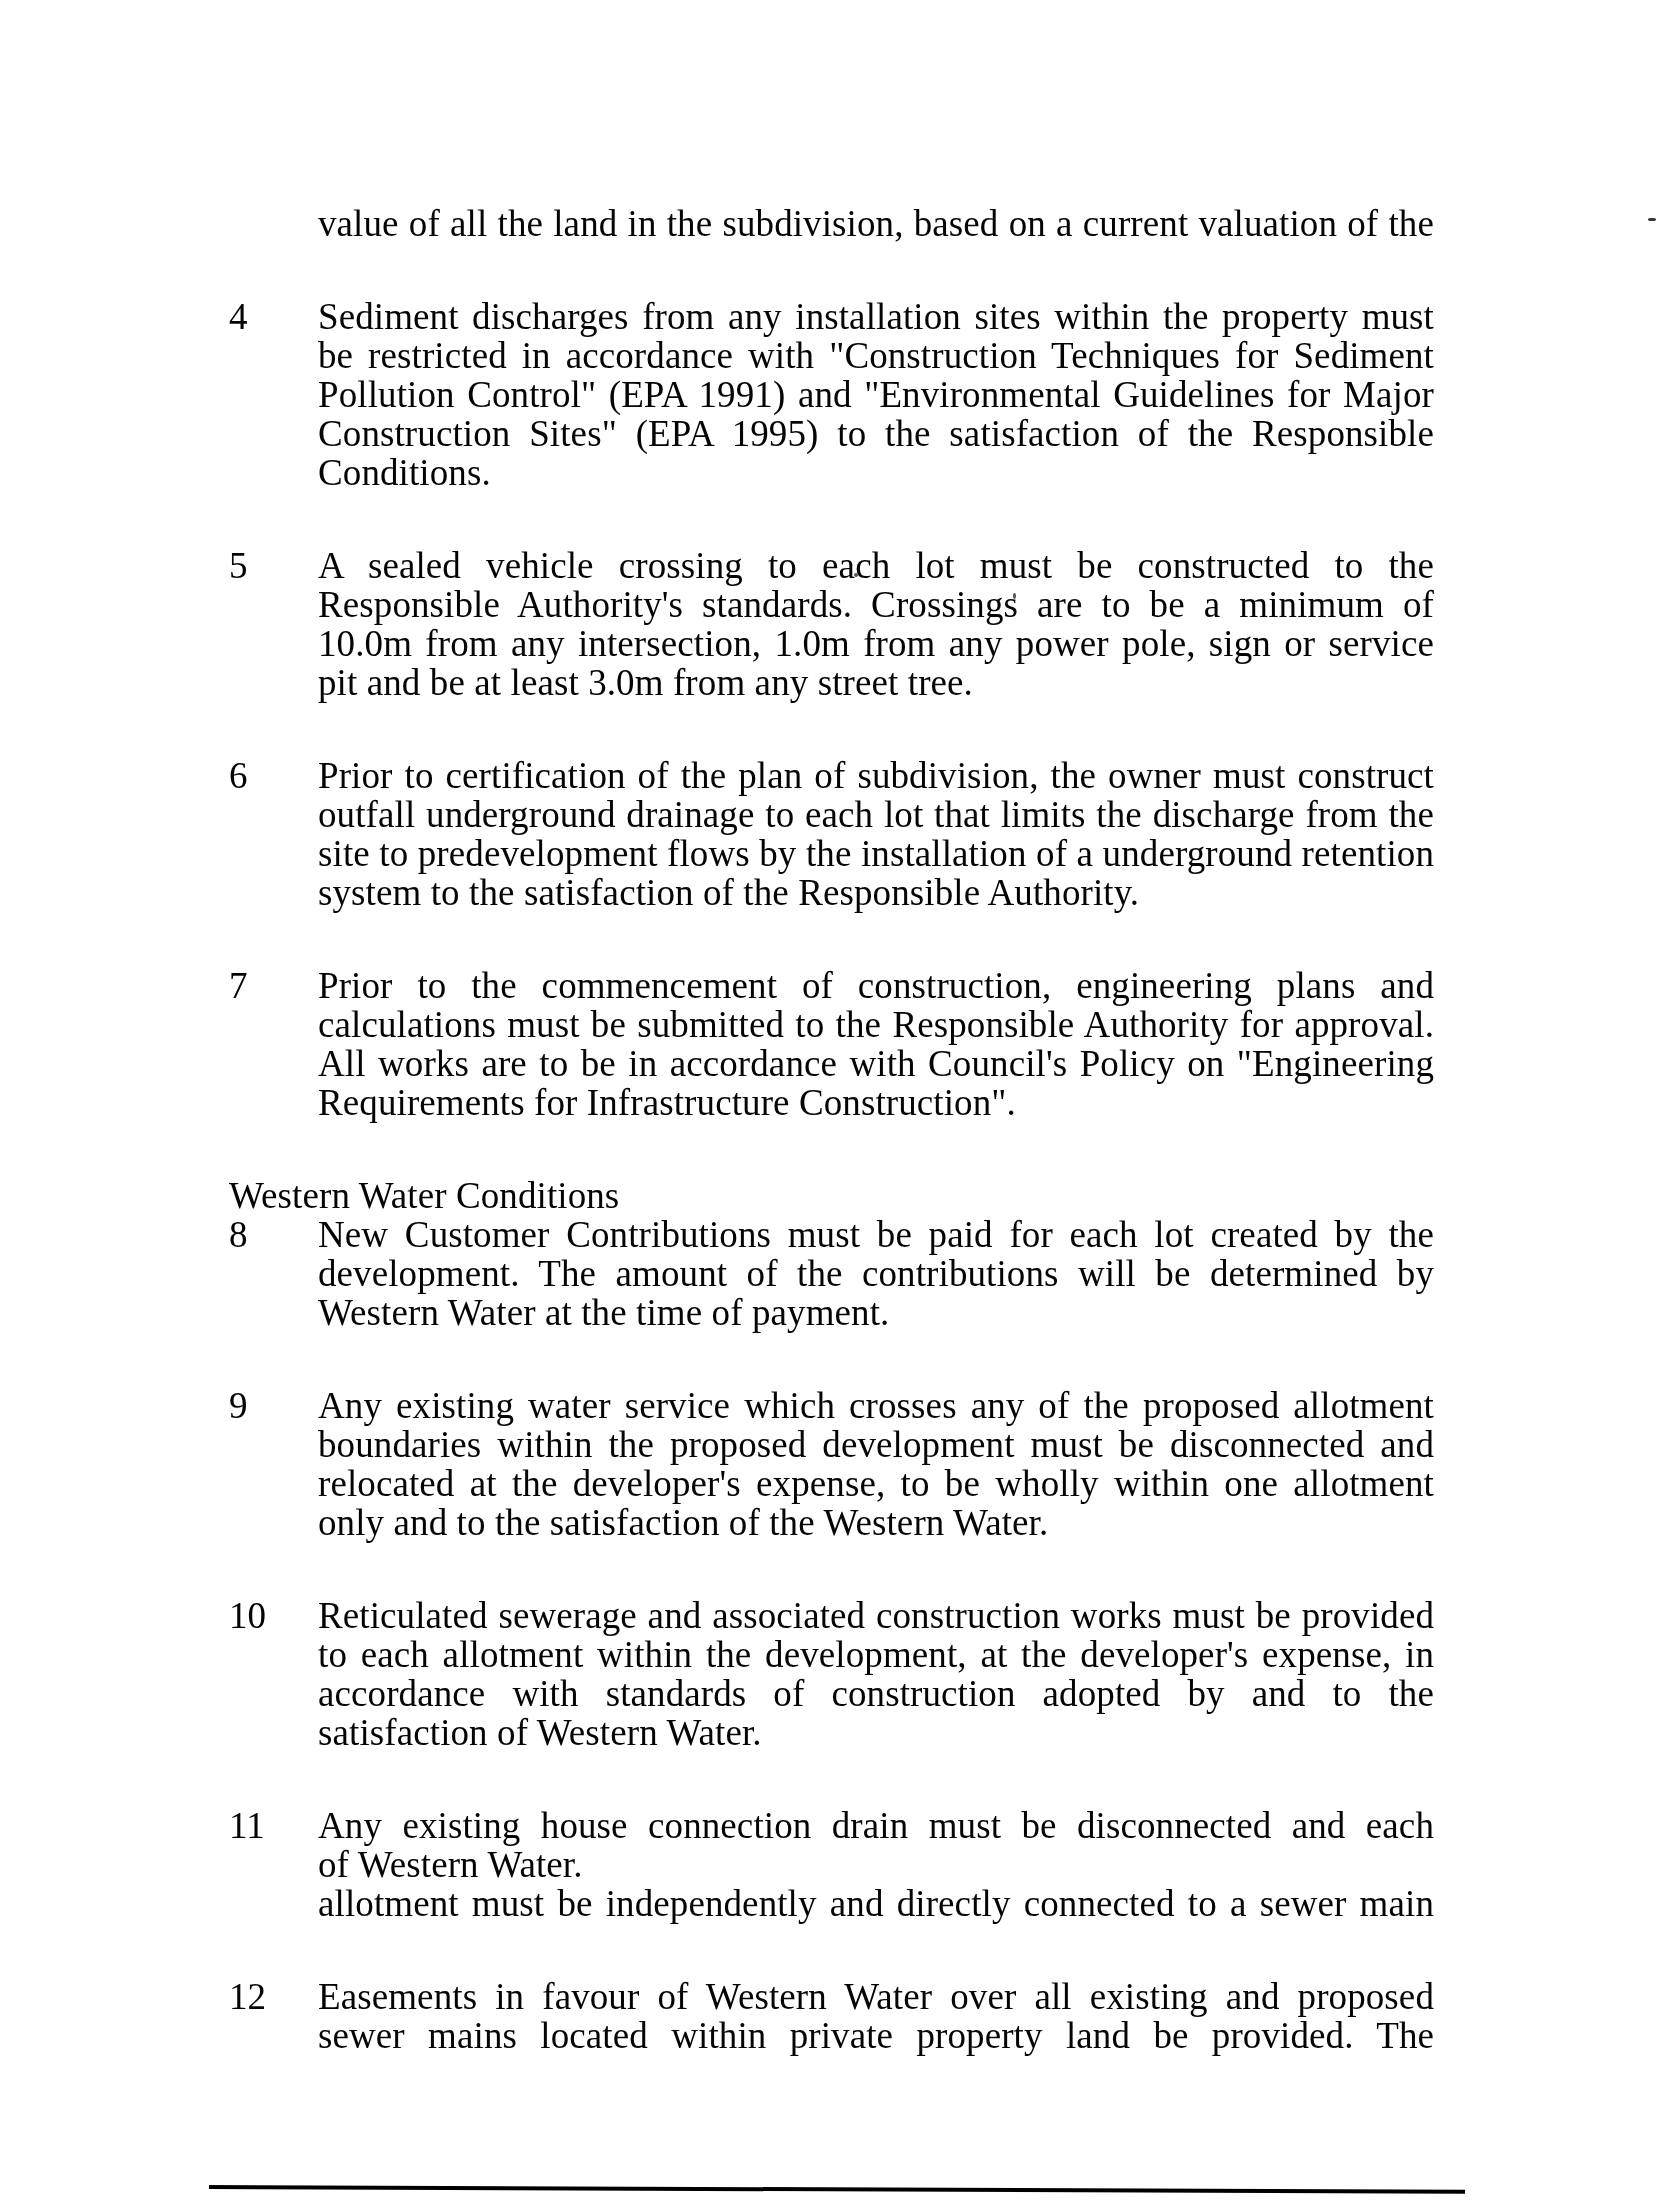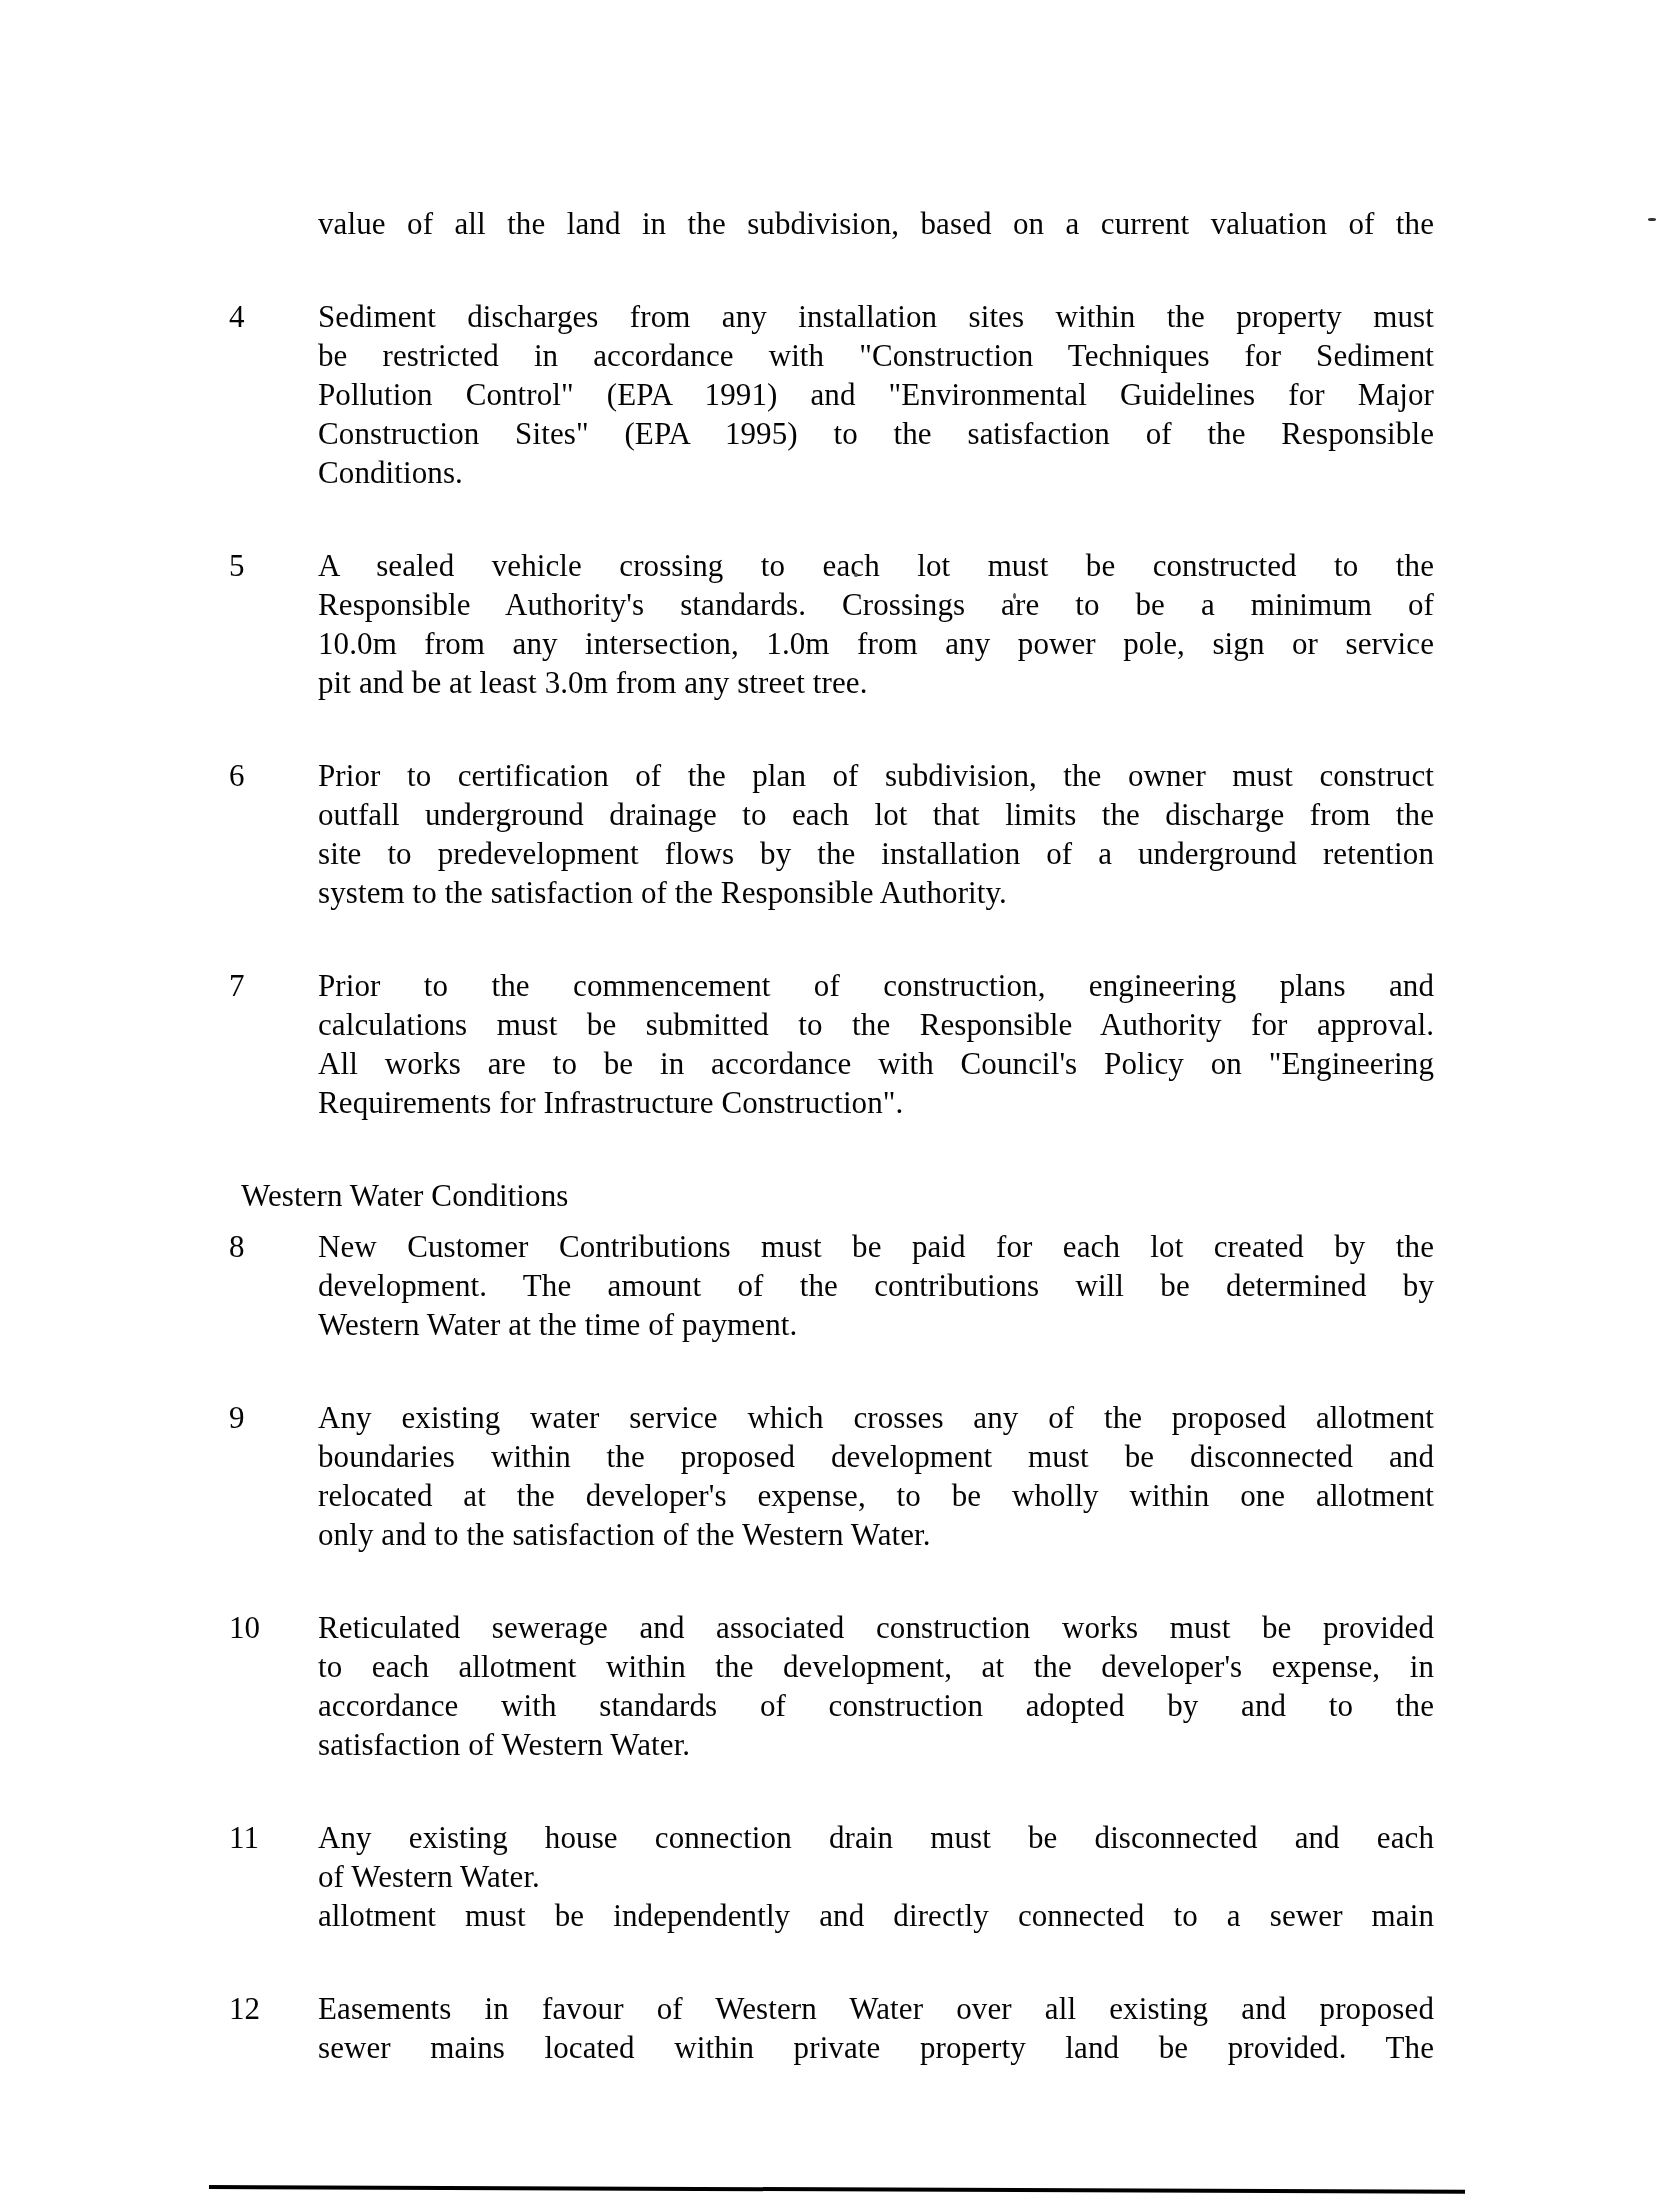--- a/index.html
+++ b/index.html
@@ -15,21 +15,21 @@
   .page {
     position: absolute;
     inset: 0;
     background: #ffffff;
   }
   .content {
     position: absolute;
     left: 229px;
     top: 204px;
     width: 1205px;
-    font-size: 31px;
+    font-size: 37px;
     line-height: 39px;
     letter-spacing: 0.1px;
   }
   
   .cont-body {
     margin-left: 89px;
     width: 1116px;
     margin-bottom: 54px;
   }
   
@@ -47,21 +47,21 @@
   }
   
   .line {
     text-align: justify;
     text-align-last: justify;
   }
   .line.last {
     text-align-last: left;
   }
   .heading {
-    margin: 12px;
+    margin: 0;
     text-align: left;
   }
   .rule {
     position: absolute;
     left: 209px;
     top: 2185px;
     width: 1256px;
     height: 4.1px;
     background: #000000;
     transform: rotate(0.22deg);

